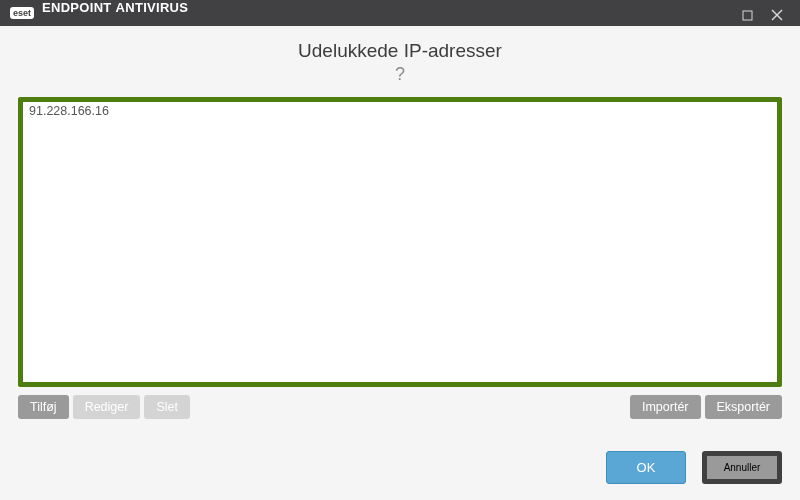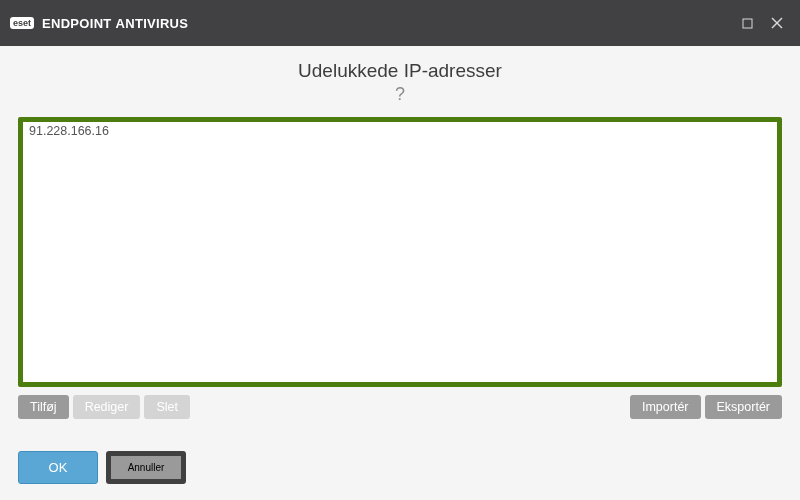--- a/index.html
+++ b/index.html
@@ -8,23 +8,22 @@
       background: #f5f5f5;
       width: 800px;
       height: 500px;
       overflow: hidden;
       display: flex;
       flex-direction: column;
     }
     .titlebar {
       background: #414042;
       color: #fff;
-      height: 46px;
+      height: 26px;
       display: flex;
-      align-items: center;
       padding: 0 8px 0 10px;
       font-size: 13px;
       letter-spacing: 0.3px;
     }
     .brand-logo {
       display: inline-flex;
       align-items: center;
       margin-right: 8px;
     }
     .brand-logo-badge {
@@ -107,22 +106,22 @@
       font-family: inherit;
     }
     .btn.disabled {
       background: #d4d4d4;
       color: #fff;
       cursor: default;
     }
 
     .footer {
       display: flex;
-      justify-content: flex-start;
-      gap: 8px;
+      justify-content: flex-end;
+      gap: 16px;
       padding: 14px 18px 16px;
     }
     .btn-primary {
       background: #5aa7d6;
       border: 1px solid #3e8fbf;
       color: #fff;
       border-radius: 3px;
       padding: 6px 0;
       min-width: 80px;
       font-size: 13px;

